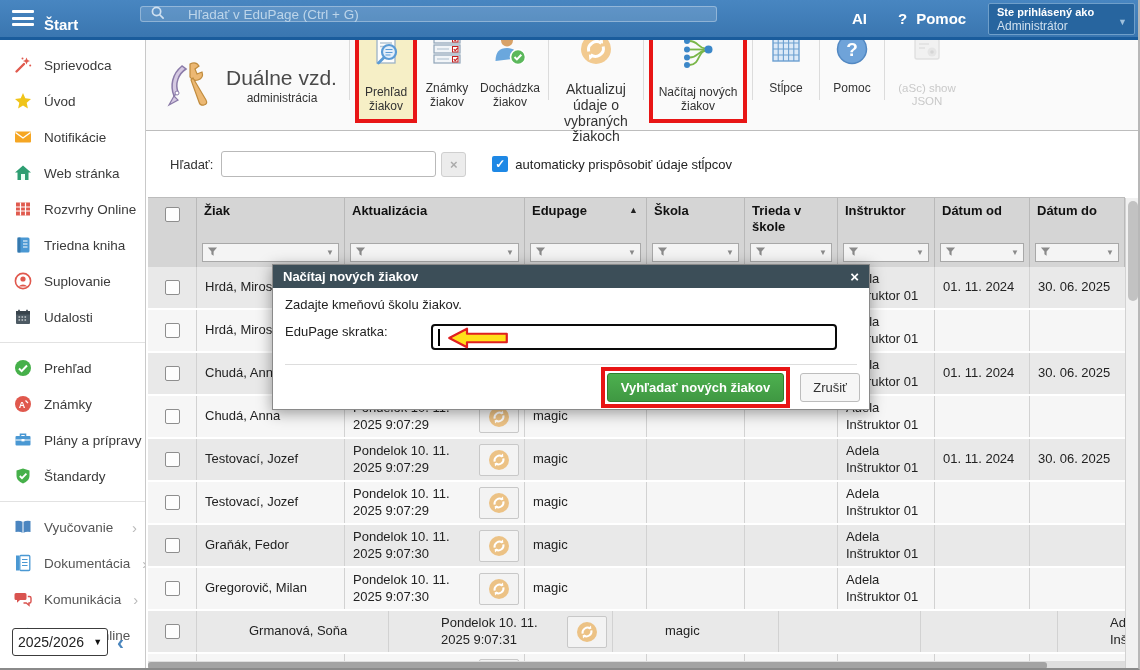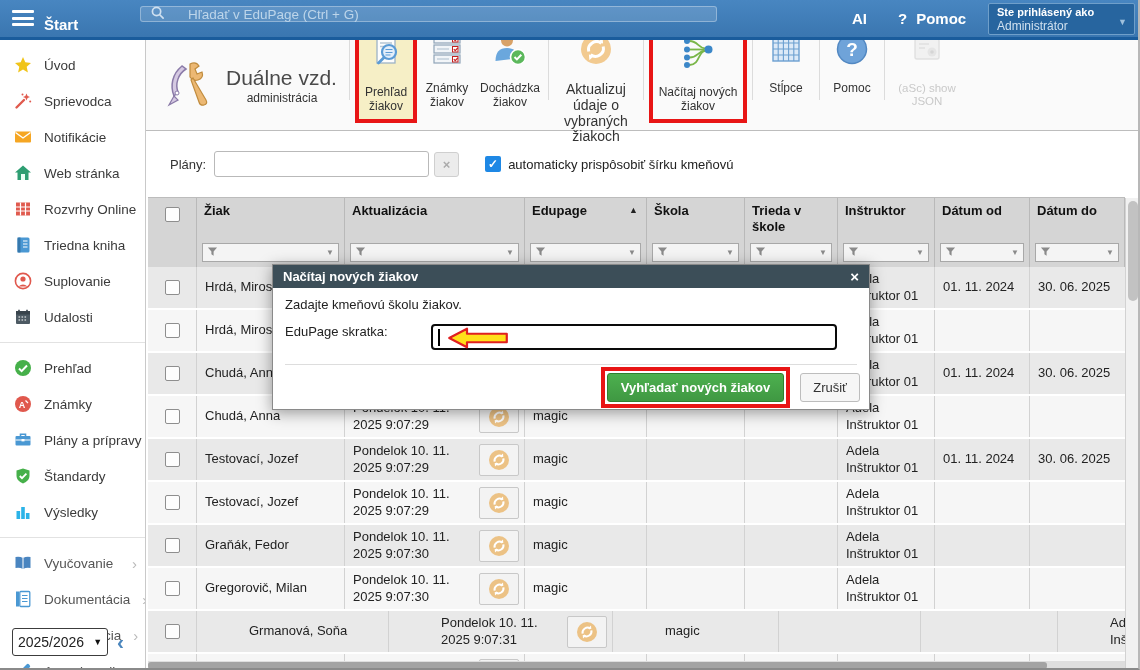--- a/index.html
+++ b/index.html
@@ -157,39 +157,39 @@
     <div class="l2">Administrátor</div>
     <span class="caret">▼</span>
   </div>
 </header>
 
 <nav class="sidebar">
   <div class="s-group" data-group="0">
       <div class="s-item">
         <span class="s-icon">
           <svg viewBox="0 0 18 18">
-            <polygon points="9,1 11.3,6.3 17,6.9 12.7,10.7 13.9,16.4 9,13.4 4.1,16.4 5.3,10.7 1,6.9 6.7,6.3" fill="#f0c419"></polygon>
-          </svg>
-        </span>
-        <span class="s-label">Úvod</span>
-      </div>
-      <div class="s-item">
-        <span class="s-icon">
-          <svg viewBox="0 0 18 18">
             <path d="M2.5 15.5 L10 8" stroke="#e05a4e" stroke-width="2.4" stroke-linecap="round"></path>
             <path d="M12.5 1.5l1.1 2.4 2.4 1.1-2.4 1.1-1.1 2.4-1.1-2.4-2.4-1.1 2.4-1.1z" fill="#e05a4e"></path>
             <circle cx="16.2" cy="9.5" r="1" fill="#e05a4e"></circle>
             <circle cx="8.5" cy="2.5" r="1" fill="#e05a4e"></circle>
           </svg>
         </span>
         <span class="s-label">Sprievodca</span>
       </div>
       <div class="s-item">
         <span class="s-icon">
           <svg viewBox="0 0 18 18">
+            <polygon points="9,1 11.3,6.3 17,6.9 12.7,10.7 13.9,16.4 9,13.4 4.1,16.4 5.3,10.7 1,6.9 6.7,6.3" fill="#f0c419"></polygon>
+          </svg>
+        </span>
+        <span class="s-label">Úvod</span>
+      </div>
+      <div class="s-item">
+        <span class="s-icon">
+          <svg viewBox="0 0 18 18">
             <rect x="1" y="3.5" width="16" height="11" rx="1" fill="#f5a623"></rect>
             <path d="M1.5 4.5 L9 10 L16.5 4.5" fill="none" stroke="#fff" stroke-width="1.4"></path>
           </svg>
         </span>
         <span class="s-label">Notifikácie</span>
       </div>
       <div class="s-item">
         <span class="s-icon">
           <svg viewBox="0 0 18 18">
             <path d="M9 1.5 L17 8.5 H14.5 V16 H3.5 V8.5 H1 Z" fill="#2e9e72"></path>
@@ -271,30 +271,20 @@
         <span class="s-label">Plány a prípravy</span>
       </div>
       <div class="s-item">
         <span class="s-icon">
           <svg viewBox="0 0 18 18">
             <path d="M9 1.5 L15.5 3.5 V9 Q15.5 14 9 16.5 Q2.5 14 2.5 9 V3.5 Z" fill="#46b04a"></path>
             <path d="M5.8 9l2.2 2.2 4.4-4.6" fill="none" stroke="#fff" stroke-width="1.8"></path>
           </svg>
         </span>
         <span class="s-label">Štandardy</span>
-      </div>
-      <div class="s-item">
-        <span class="s-icon">
-          <svg viewBox="0 0 18 18">
-            <rect x="2.5" y="8" width="3.6" height="8" fill="#2bb3e8"></rect>
-            <rect x="7.2" y="4" width="3.6" height="12" fill="#2bb3e8"></rect>
-            <rect x="11.9" y="10" width="3.6" height="6" fill="#2bb3e8"></rect>
-          </svg>
-        </span>
-        <span class="s-label">Výsledky</span>
       </div>
     </div>
   <div class="s-group bordered" data-group="2">
       <div class="s-item">
         <span class="s-icon">
           <svg viewBox="0 0 18 18">
             <path d="M9 4 Q5.5 2 1.5 3 V14 Q5.5 13 9 15 Q12.5 13 16.5 14 V3 Q12.5 2 9 4 Z" fill="#4a85c0"></path>
             <path d="M9 4v11" stroke="#fff" stroke-width="1"></path>
           </svg>
         </span>
@@ -463,26 +453,26 @@
               <circle cx="23" cy="21" r="4.5" fill="#d8d8d8"></circle>
               <circle cx="23" cy="21" r="1.8" fill="#bdbdbd"></circle>
             </svg>
           </span>
           <span class="tlabel">(aSc) show JSON</span>
         </div>
       </div>
   </div>
 
   <div class="filterbar">
-    <span class="flabel">Plány:</span>
+    <span class="flabel">Hľadať:</span>
     <input class="fsearch" type="text" value="" style="">
     <span class="fclear">×</span>
     <span class="autofit">
       <span class="bluecb">✓</span>
-      <span>automaticky prispôsobiť šírku kmeňovú</span>
+      <span>automaticky prispôsobiť údaje stĺpcov</span>
     </span>
   </div>
 
   <div class="table">
     <div class="thead" id="thead" style="grid-template-columns: 49px 148px 180px 122px 98px 93px 97px 95px 95px;">
         <div class="hcell hc0">
           <span class="cb"></span>
         </div>
         <div class="hcell"><span>Žiak</span></div>
         <div class="hcell"><span>Aktualizácia</span></div>

